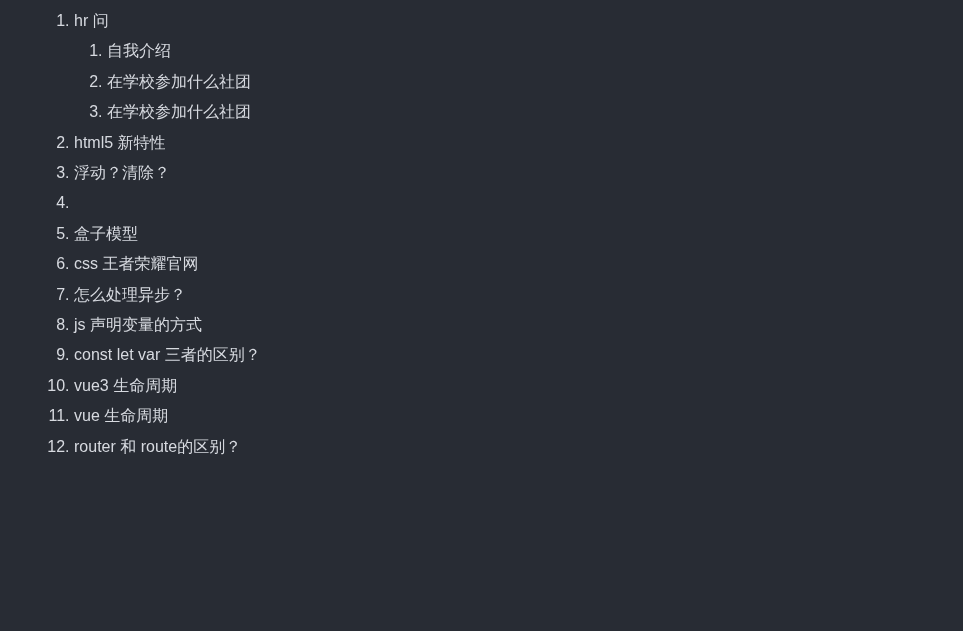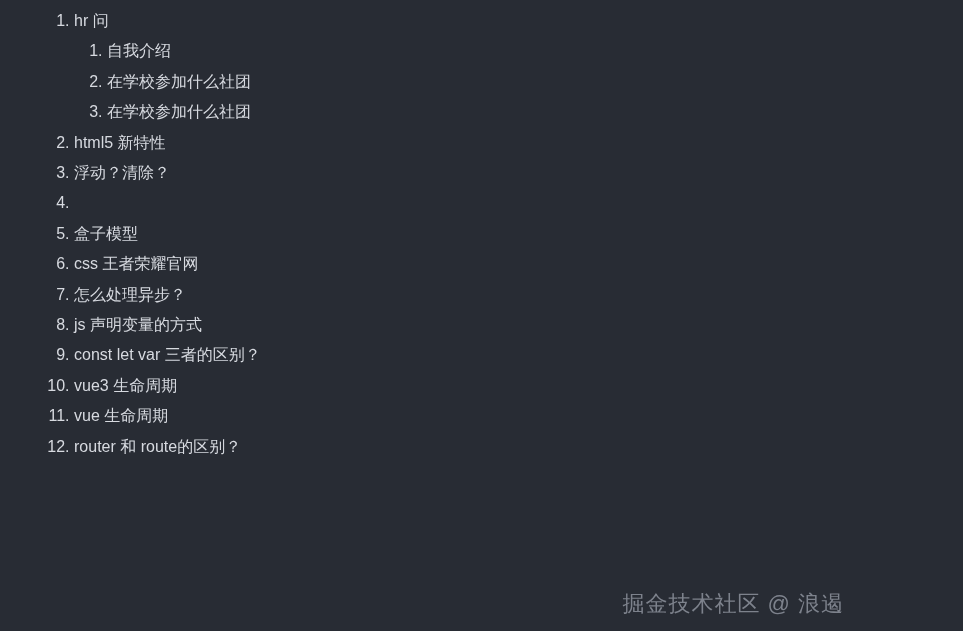--- a/index.html
+++ b/index.html
@@ -105,14 +105,13 @@
       <span class="item-text">vue3 生命周期</span>
     </li>
     <li>
       <span class="item-text">vue 生命周期</span>
     </li>
     <li>
       <span class="item-text">router 和 route的区别？</span>
     </li>
   </ol>
 
-  <div class="watermark">掘金技术社区 @ 浪遏</div>
 </div>
 
 </body></html>

